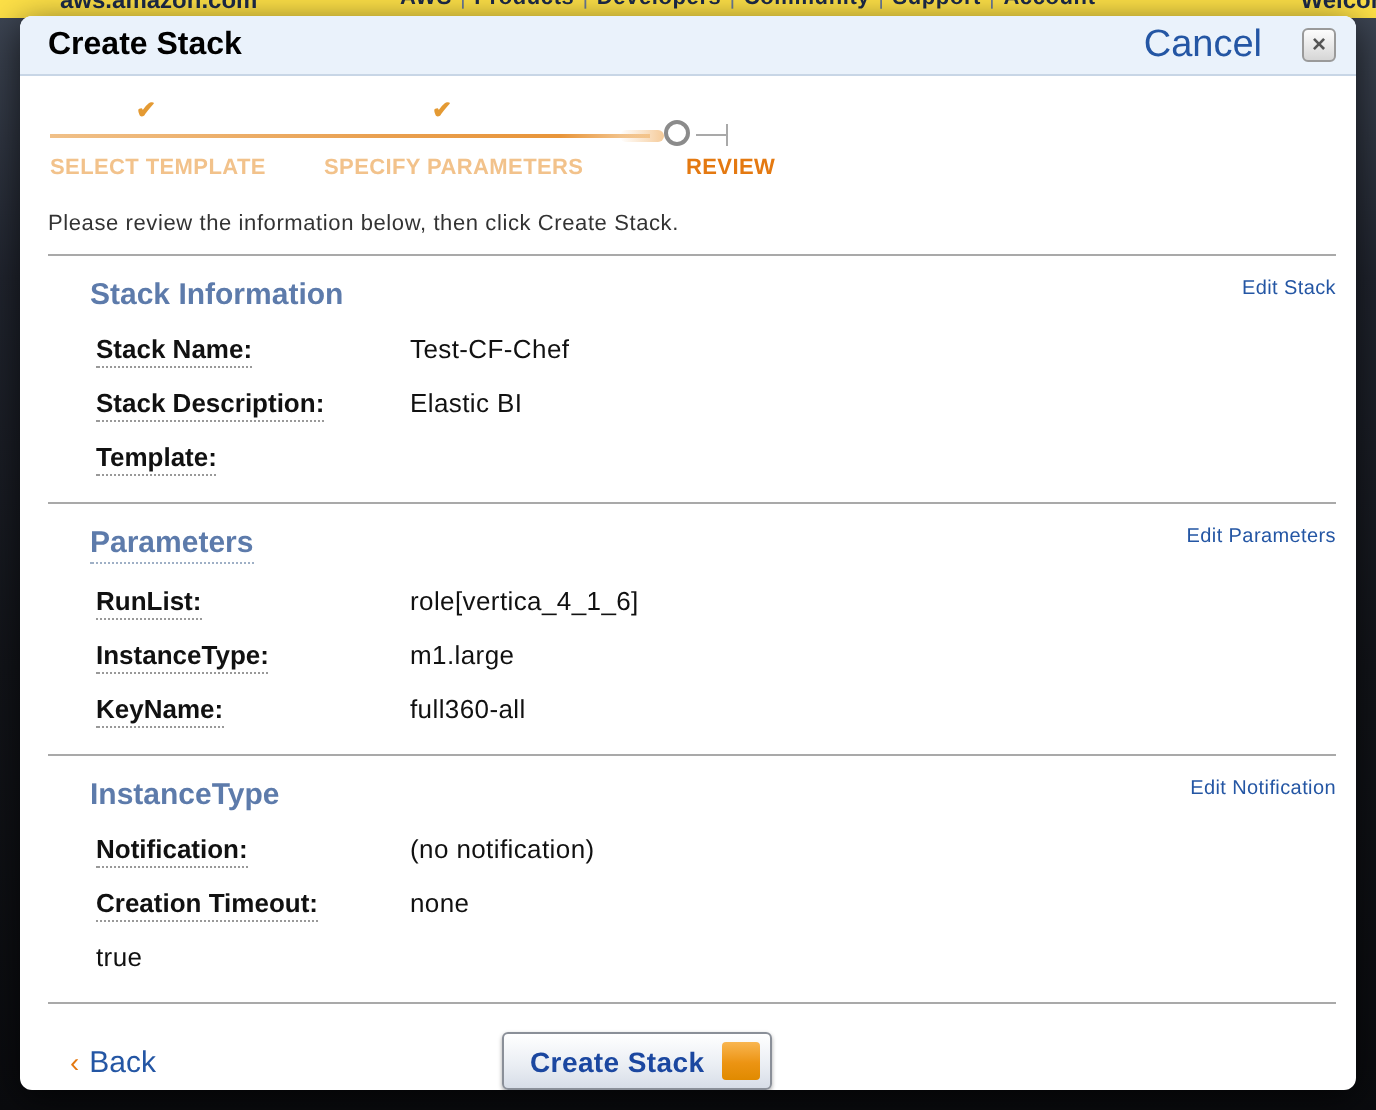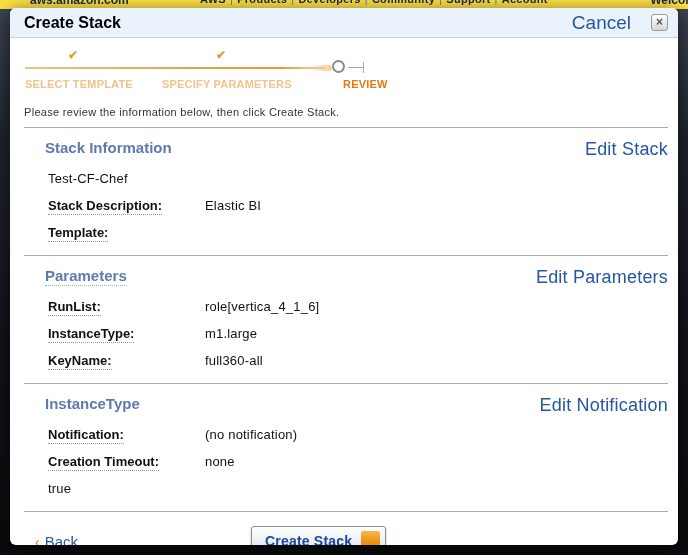--- a/index.html
+++ b/index.html
@@ -78,21 +78,21 @@
   .instruction { font-size: 11px; color: #333; letter-spacing: 0.3px; margin: 6px 0 9px 1px; }
   .rule { border: none; border-top: 1px solid #a9a9a9; margin: 0 0 0 1px; }
 
   .section { padding: 11px 0 4px 0; }
   .section-head { display: flex; align-items: flex-start; margin-bottom: 10px; }
   .section-heading {
     margin-left: 22px; font-size: 15px; font-weight: bold; color: #5d7bab;
   }
   .section-heading.dotted { border-bottom: 1px dotted #9fb0c6; padding-bottom: 1px; }
   .section-head .spacer { flex: 1; }
-  .edit-link { font-size: 18px; color: #2456a4; text-decoration: none; cursor: pointer; letter-spacing: 0.2px; }
+  .edit-link { font-size: 10px; color: #2456a4; text-decoration: none; cursor: pointer; letter-spacing: 0.2px; }
 
   .kv-row { display: flex; margin: 0 0 10px 25px; line-height: 17px; }
   .kv-label {
     width: 157px; font-size: 13px; font-weight: bold; color: #111; flex-shrink: 0;
   }
   .kv-label span { border-bottom: 1px dotted #999; padding-bottom: 1px; }
   .kv-value { font-size: 13px; color: #111; max-width: 400px; word-break: break-all; letter-spacing: 0.2px; }
 
   
   .footer { position: relative; height: 46px; margin-top: 12px; }
@@ -155,20 +155,21 @@
     <div class="instruction">Please review the information below, then click Create Stack.</div>
     <hr class="rule">
 
     <div class="section">
       <div class="section-head">
         <div class="section-heading">Stack Information</div>
         <div class="spacer"></div>
         <a class="edit-link">Edit Stack</a>
       </div>
       <div class="kv-row">
+        <div class="kv-label"><span>Stack Name:</span></div>
         <div class="kv-value">Test-CF-Chef</div>
       </div>
       <div class="kv-row">
         <div class="kv-label"><span>Stack Description:</span></div>
         <div class="kv-value">Elastic BI</div>
       </div>
       <div class="kv-row">
         <div class="kv-label"><span>Template:</span></div>
       </div>
     </div>

